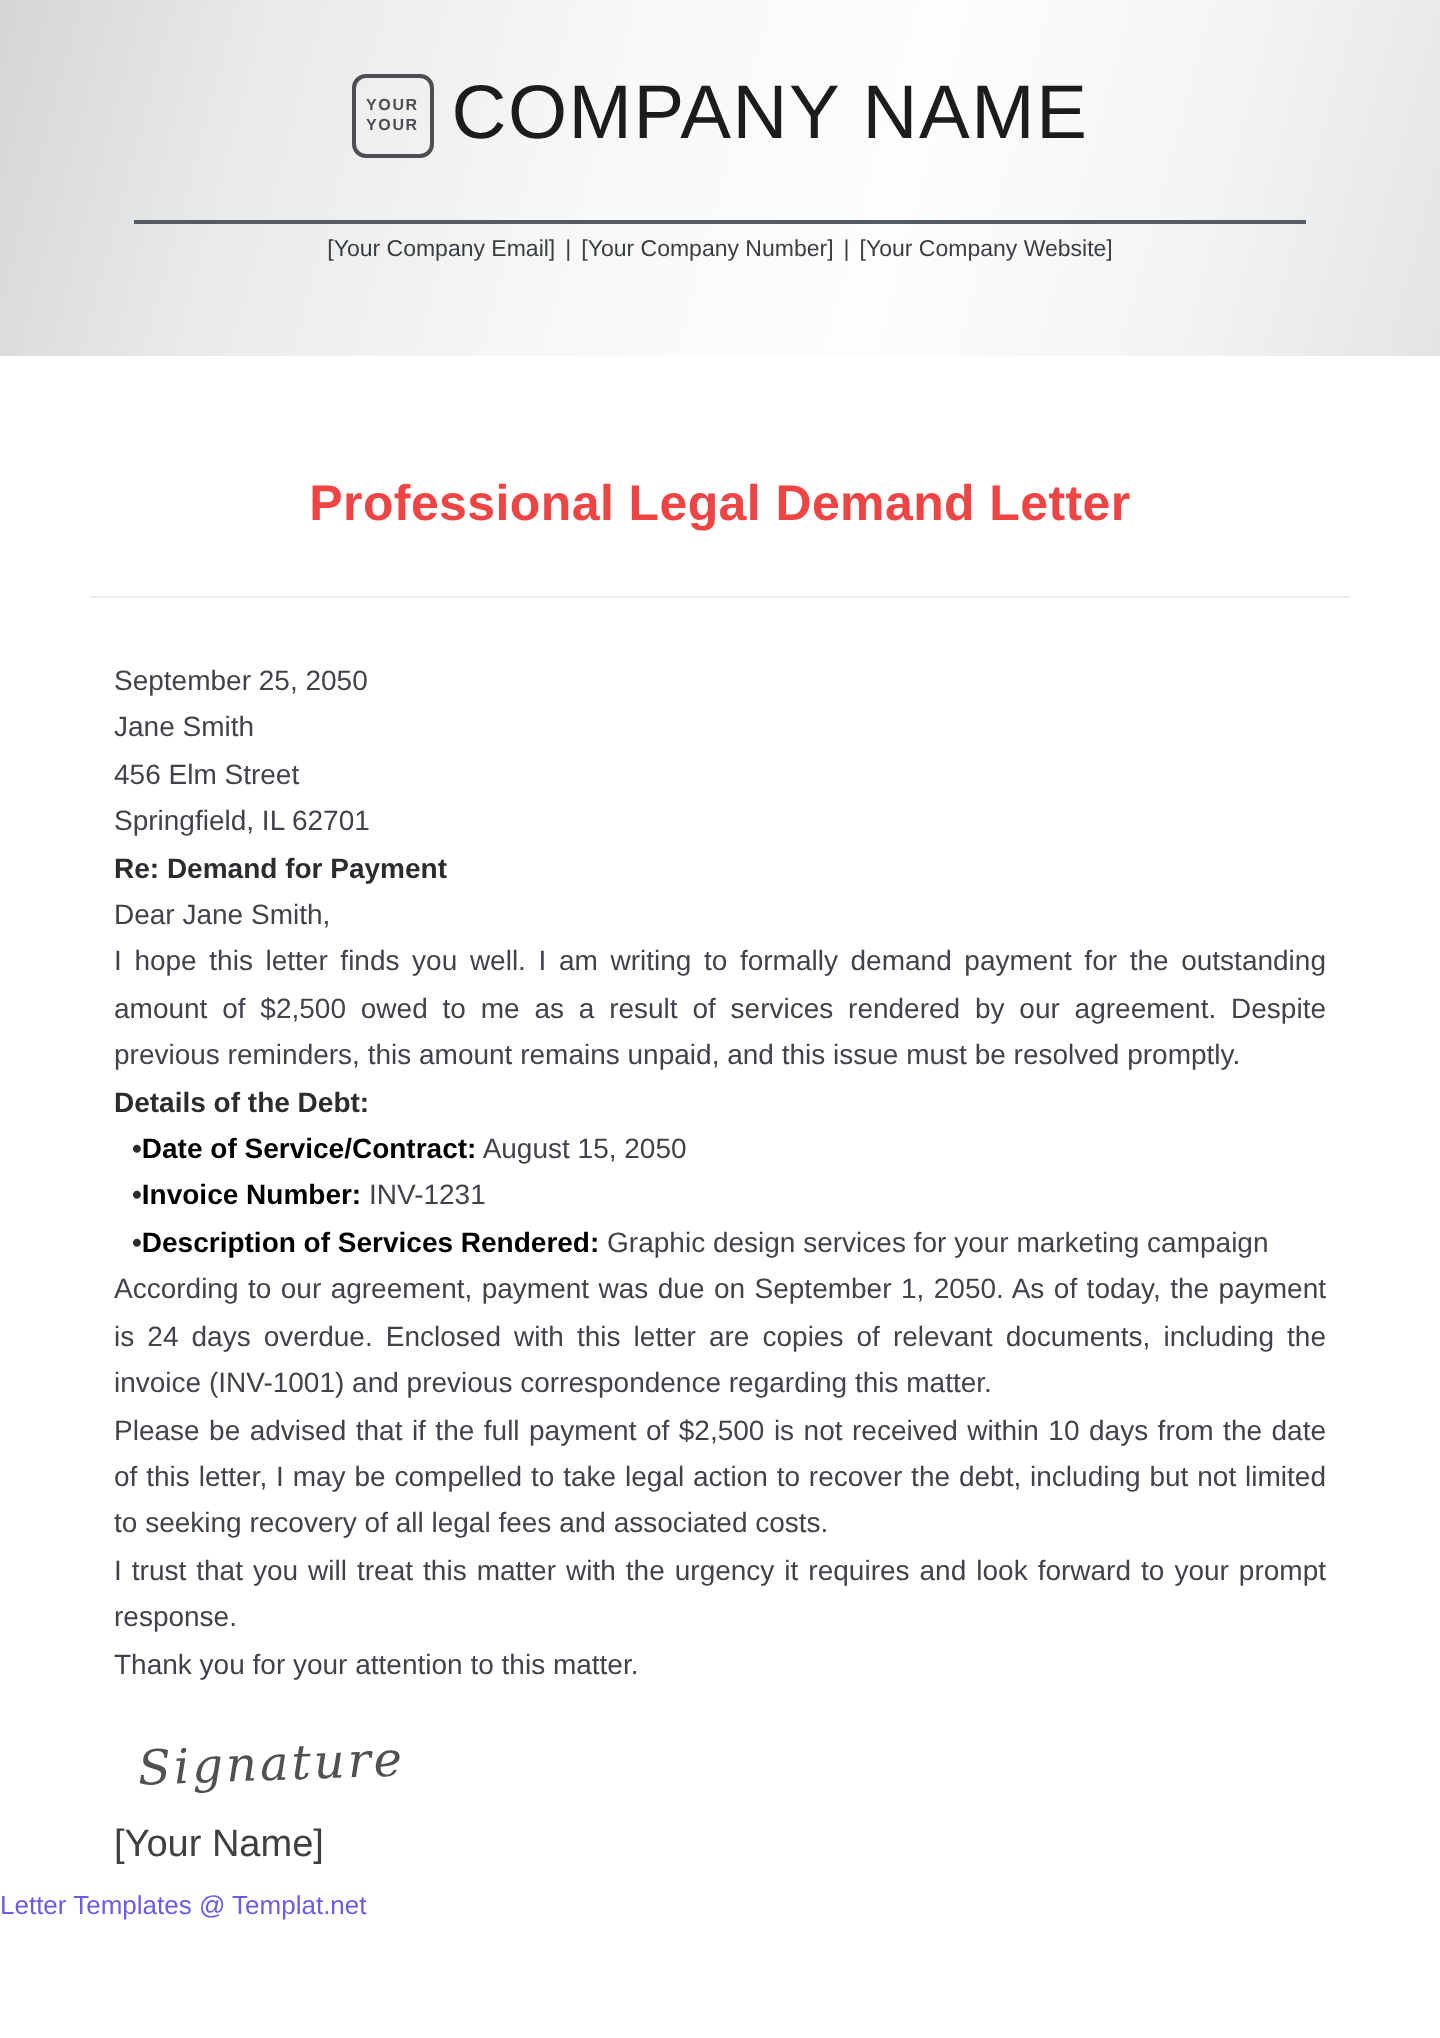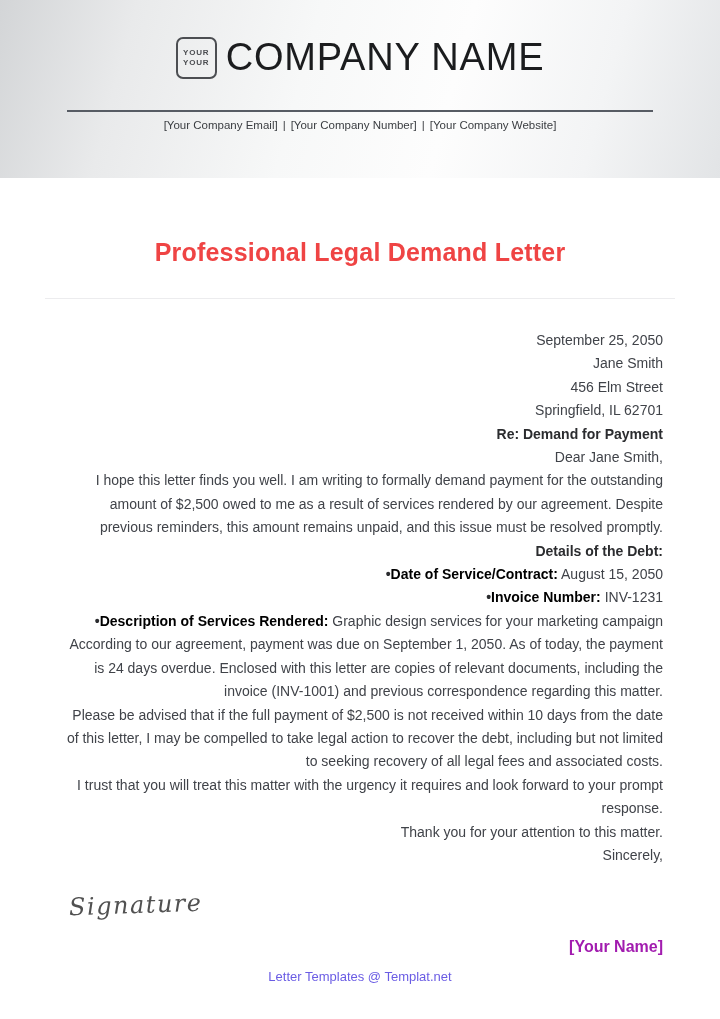--- a/index.html
+++ b/index.html
@@ -80,48 +80,47 @@
     height: 1px;
     background: #ececee;
     margin: 31px auto 0 auto;
   }
   .content {
     margin: 30px 57px 0 57px;
     font-size: 14px;
     line-height: 23.4px;
     color: #404349;
   }
-  .content p { margin: 0; text-align: right; }
+  .content p { margin: 0; }
   .bold, .content .bold { font-weight: 700; color: #2b2c2f; }
   .para { text-align: justify; }
   .bullet { padding-left: 9px; }
   .bullet .marker { font-weight: 700; color: #2b2c2f; }
   .bullet .label { font-weight: 700; color: #000000; }
 
   .signature {
     margin: 27px 0 0 12px;
     font-family: "DejaVu Serif", serif;
     font-style: italic;
     font-size: 24px;
     letter-spacing: 1.5px;
     color: #515151;
     transform: rotate(-2deg);
     width: fit-content;
   }
   .sender-name {
     margin-top: 17px !important;
-    font-weight: 700;
-    color: #a21caf;
-    font-size: 16px;
+    font-weight: 400;
+    color: #404040;
+    font-size: 19px;
   }
 
   
   .page-footer {
     margin-top: 9px;
-    text-align: center;
   }
   .footer-link {
     font-size: 13px;
     color: #6a5ce4;
     text-decoration: none;
   }
 </style>
 </head>
 <body>
 
@@ -158,21 +157,20 @@
       <div>
         <p class="bullet"><span class="marker">•</span><span class="label">Date of Service/Contract:</span> <span>August 15, 2050</span></p>
         <p class="bullet"><span class="marker">•</span><span class="label">Invoice Number:</span> <span>INV-1231</span></p>
         <p class="bullet"><span class="marker">•</span><span class="label">Description of Services Rendered:</span> <span>Graphic design services for your marketing campaign</span></p>
       </div>
 
       <p class="para">According to our agreement, payment was due on September 1, 2050. As of today, the payment is 24 days overdue. Enclosed with this letter are copies of relevant documents, including the invoice (INV-1001) and previous correspondence regarding this matter.</p>
       <p class="para">Please be advised that if the full payment of $2,500 is not received within 10 days from the date of this letter, I may be compelled to take legal action to recover the debt, including but not limited to seeking recovery of all legal fees and associated costs.</p>
       <p class="para">I trust that you will treat this matter with the urgency it requires and look forward to your prompt response.</p>
       <p>Thank you for your attention to this matter.</p>
-      <p>Sincerely,</p>
 
       <div class="signature">Signature</div>
       <p class="sender-name">[Your Name]</p>
     </div>
 
     <footer class="page-footer">
       <a href="#" class="footer-link">Letter Templates @ Templat.net</a>
     </footer>
   </main>
 

